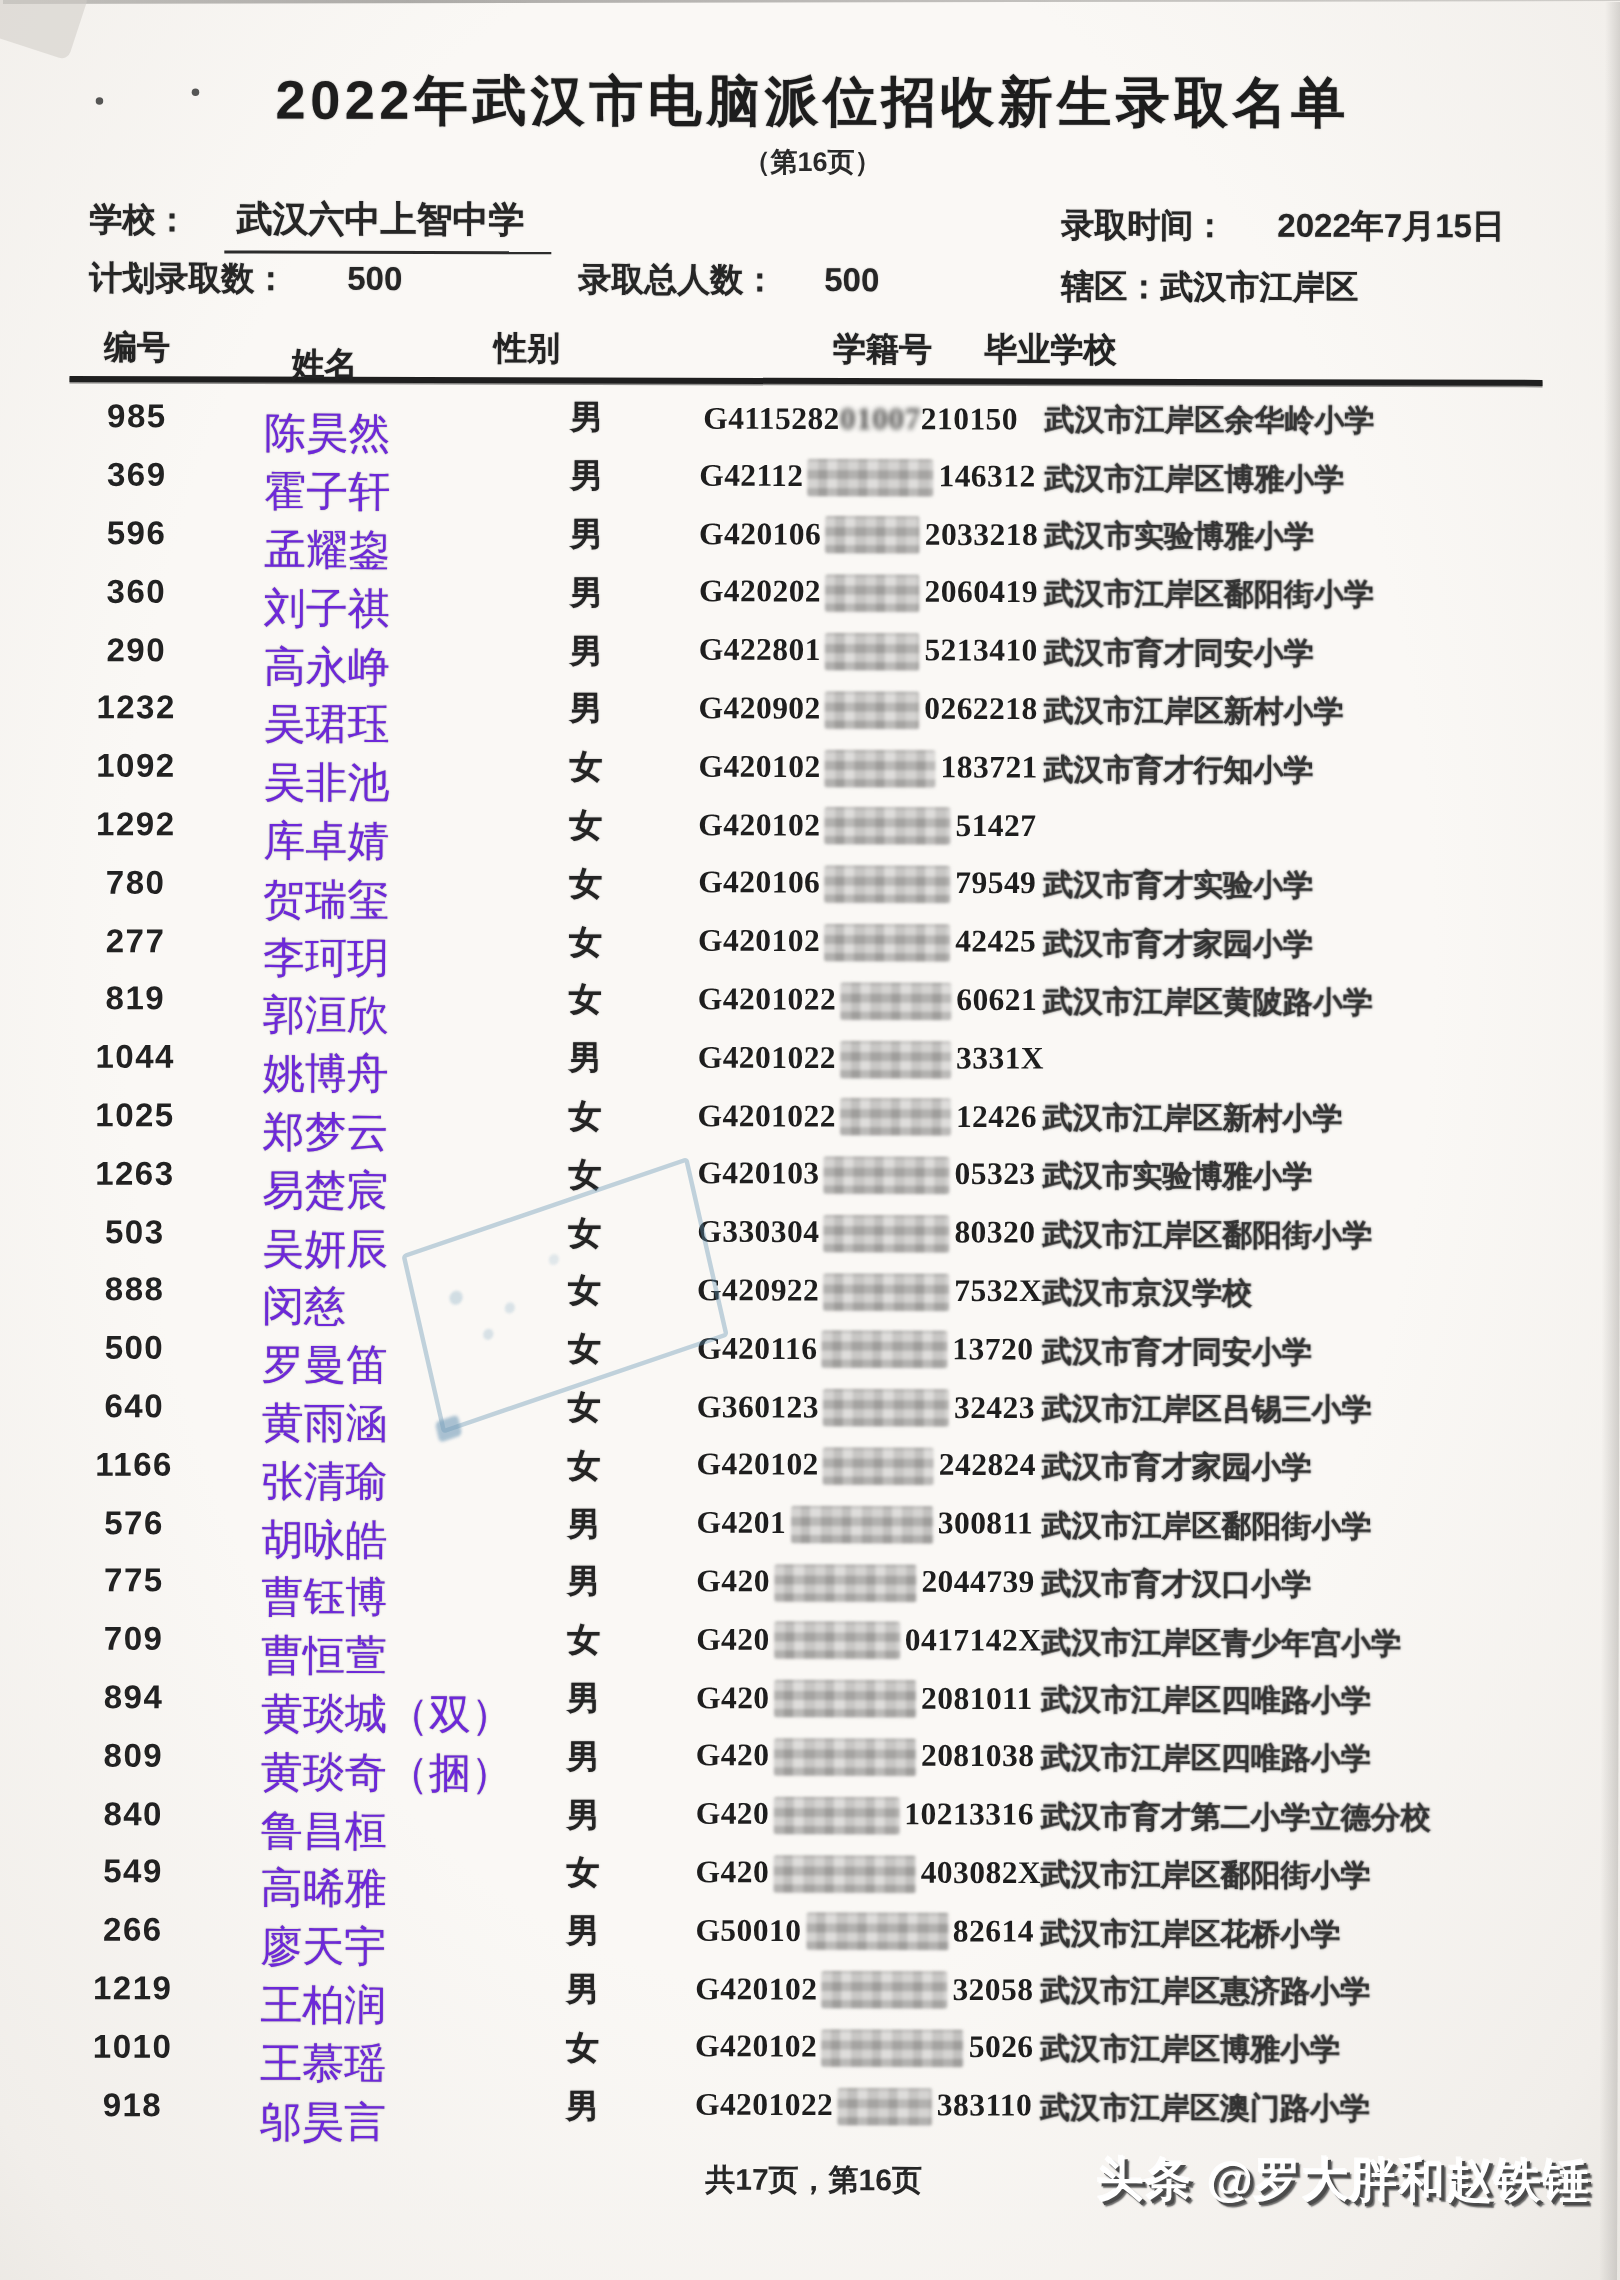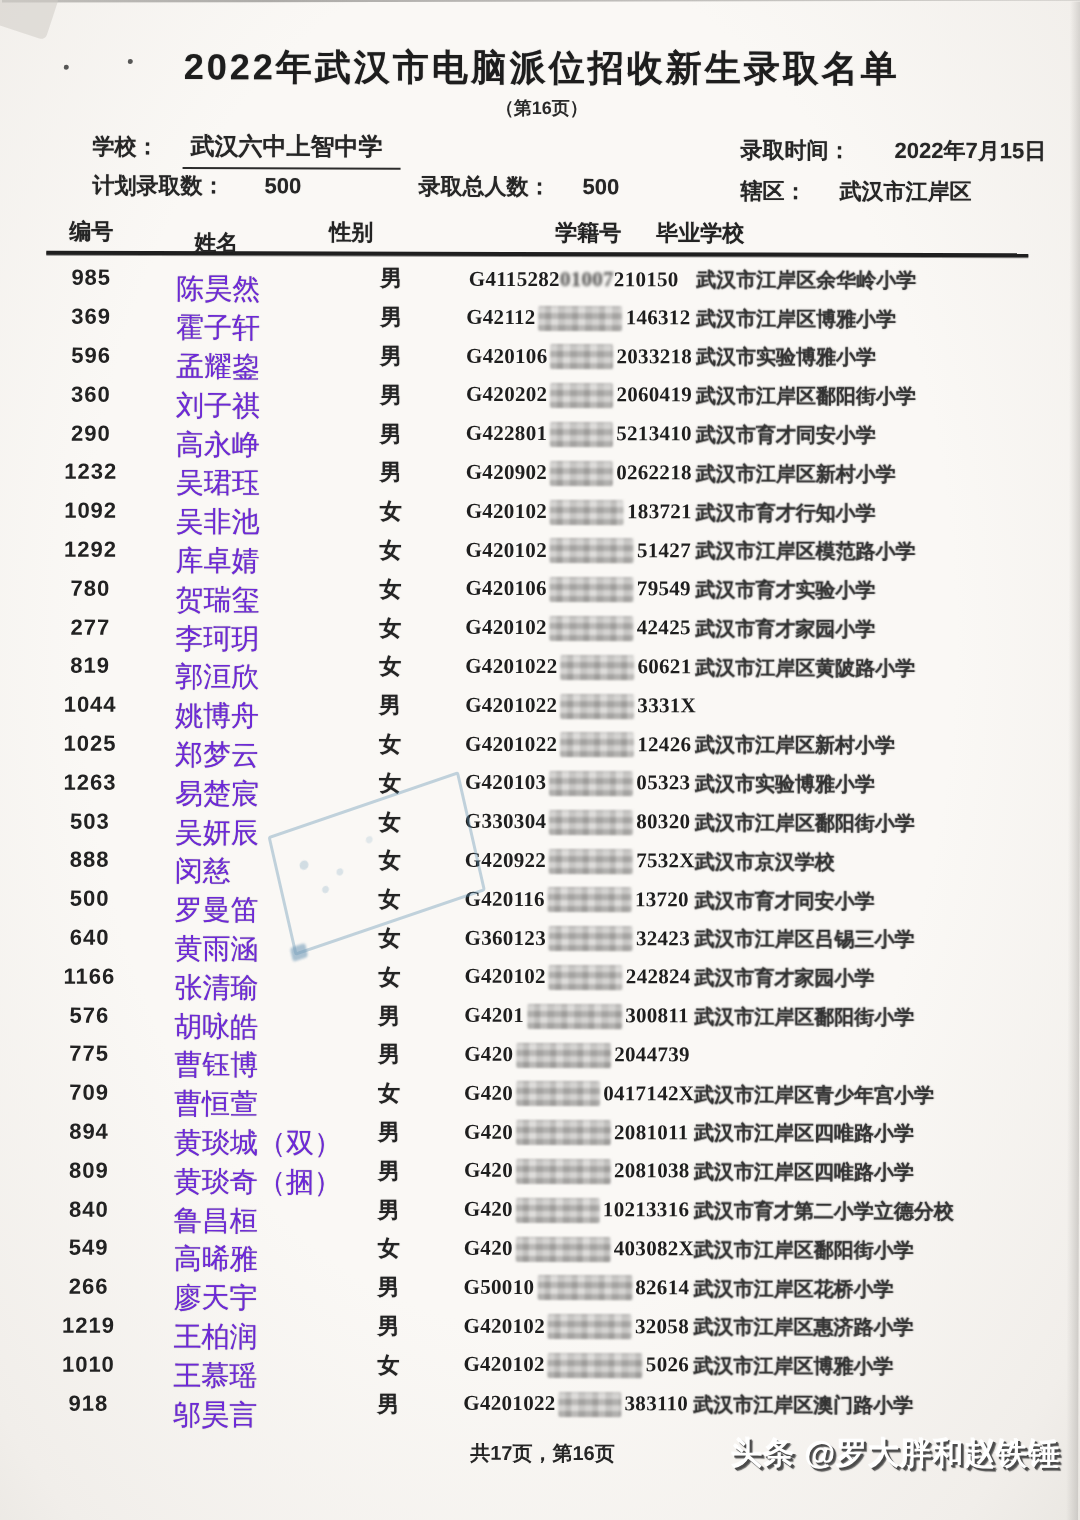--- a/index.html
+++ b/index.html
@@ -22,26 +22,26 @@
   .dot-1{left:62px;top:66px;}
   .dot-2{left:126px;top:60px;}
 
   .title{position:absolute;top:44px;left:0;width:100%;text-align:center;
     font-size:36px;font-weight:700;letter-spacing:3px;color:#1d1d1d;
     text-shadow:0 0 1px rgba(29,29,29,.55);}
   .subtitle{position:absolute;top:96px;left:0;width:100%;text-align:center;
     font-size:18px;font-weight:700;color:#2a2a2a;}
 
   .info{position:absolute;left:0;top:0;width:100%;}
-  .lbl,.val{font-weight:700;font-size:22px;color:#262626;text-shadow:0 0 1px rgba(38,38,38,.4);margin-left:33px;}
+  .lbl,.val{font-weight:700;font-size:22px;color:#262626;text-shadow:0 0 1px rgba(38,38,38,.4);}
   .info-school{position:absolute;left:58px;top:131px;}
   .school-name{display:inline-block;margin-left:24px;font-size:24px;
     border-bottom:2px solid #2c2c2c;padding:0 18px 5px 8px;}
   .info-time{position:absolute;left:706px;top:135px;}
-  .info-time .val{margin-left:44px;}
+  .info-time .val{margin-left:34px;}
   .info-plan{position:absolute;left:58px;top:172px;}
   .info-plan .val{margin-left:40px;}
   .info-total{position:absolute;left:384px;top:172px;}
   .info-total .val{margin-left:32px;}
   .info-district{position:absolute;left:706px;top:176px;}
 
   .table{position:absolute;left:45px;top:218px;width:982px;}
   .thead{display:flex;height:30px;align-items:center;}
   .thead .h{font-weight:700;font-size:22px;color:#232323;text-shadow:0 0 1px rgba(35,35,35,.45);}
   .rule{height:4px;background:#1f1f1f;margin-top:4px;box-shadow:0 1px 0 rgba(31,31,31,.5);}
@@ -184,21 +184,20 @@
       <div class="c3 cell-gender">女</div>
       <div class="c4 cell-id"><span class="id-prefix">G420102</span><span class="id-mid mosaic" style="width: 74px;"></span><span class="id-suffix">183721</span></div>
       <div class="c5 cell-school">武汉市育才行知小学</div>
     </div>
 
     <div class="row">
       <div class="c1 cell-no">1292</div>
       <div class="c2 cell-name">库卓婧</div>
       <div class="c3 cell-gender">女</div>
       <div class="c4 cell-id"><span class="id-prefix">G420102</span><span class="id-mid mosaic" style="width: 84px;"></span><span class="id-suffix">51427</span></div>
-      <div class="c5 cell-school">武汉市江岸区模范路小学</div>
     </div>
 
     <div class="row">
       <div class="c1 cell-no">780</div>
       <div class="c2 cell-name">贺瑞玺</div>
       <div class="c3 cell-gender">女</div>
       <div class="c4 cell-id"><span class="id-prefix">G420106</span><span class="id-mid mosaic" style="width: 84px;"></span><span class="id-suffix">79549</span></div>
       <div class="c5 cell-school">武汉市育才实验小学</div>
     </div>
 
@@ -287,20 +286,21 @@
       <div class="c3 cell-gender">男</div>
       <div class="c4 cell-id"><span class="id-prefix">G4201</span><span class="id-mid mosaic" style="width: 95px;"></span><span class="id-suffix">300811</span></div>
       <div class="c5 cell-school">武汉市江岸区鄱阳街小学</div>
     </div>
 
     <div class="row">
       <div class="c1 cell-no">775</div>
       <div class="c2 cell-name">曹钰博</div>
       <div class="c3 cell-gender">男</div>
       <div class="c4 cell-id"><span class="id-prefix">G420</span><span class="id-mid mosaic" style="width: 95px;"></span><span class="id-suffix">2044739</span></div>
+      <div class="c5 cell-school">武汉市育才汉口小学</div>
     </div>
 
     <div class="row">
       <div class="c1 cell-no">709</div>
       <div class="c2 cell-name">曹恒萱</div>
       <div class="c3 cell-gender">女</div>
       <div class="c4 cell-id"><span class="id-prefix">G420</span><span class="id-mid mosaic" style="width: 84px;"></span><span class="id-suffix">0417142X</span></div>
       <div class="c5 cell-school">武汉市江岸区青少年宫小学</div>
     </div>
 

